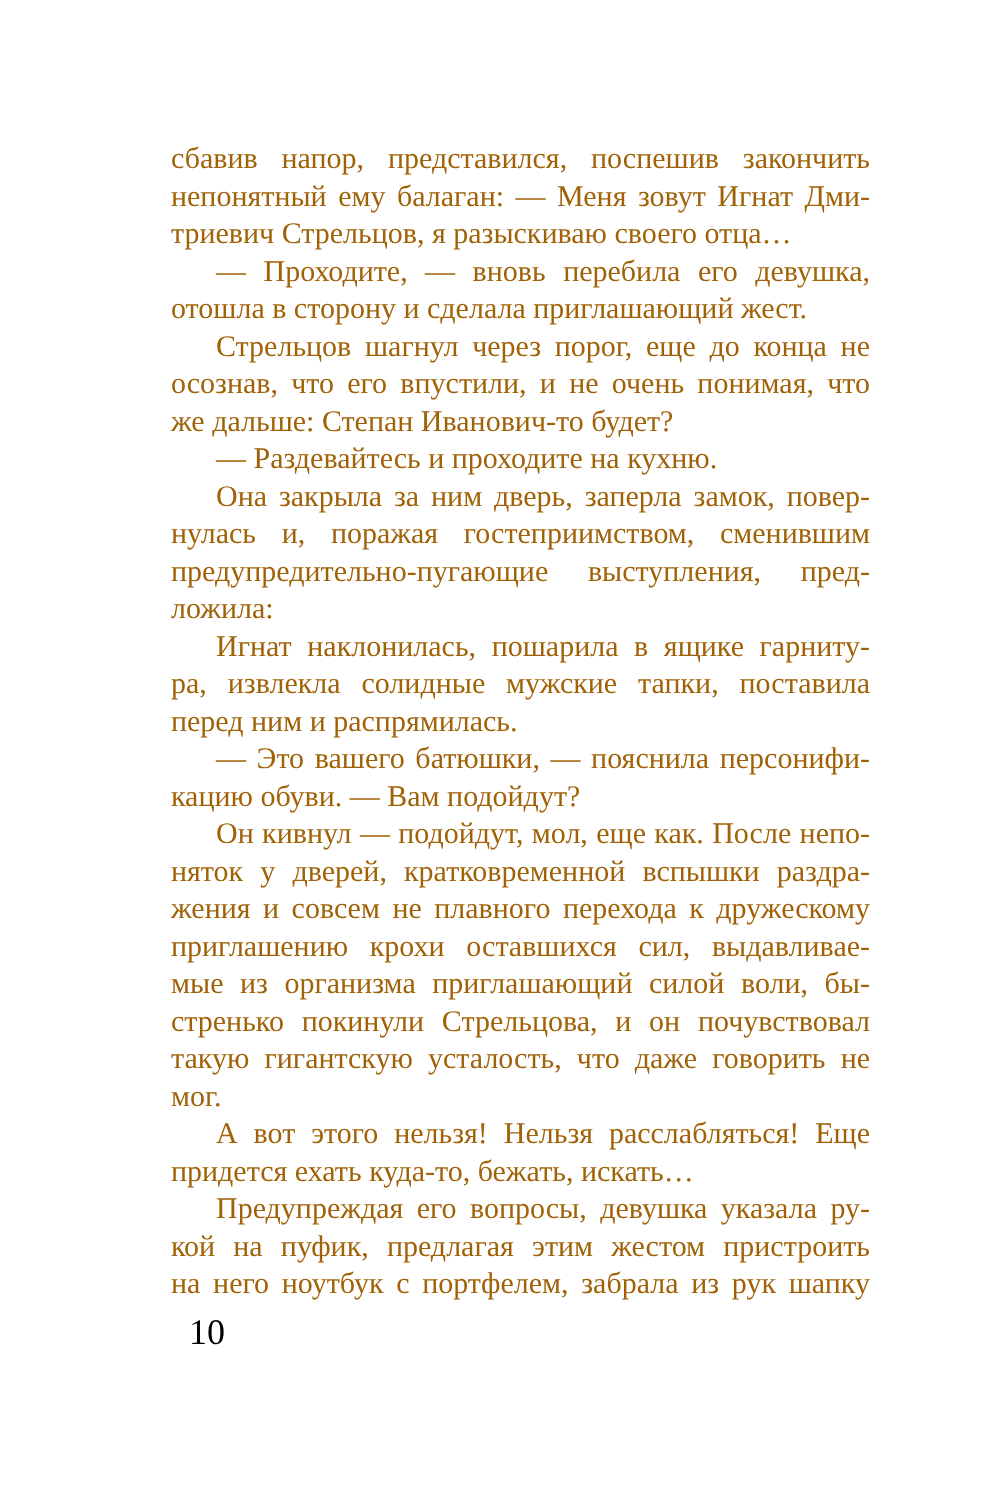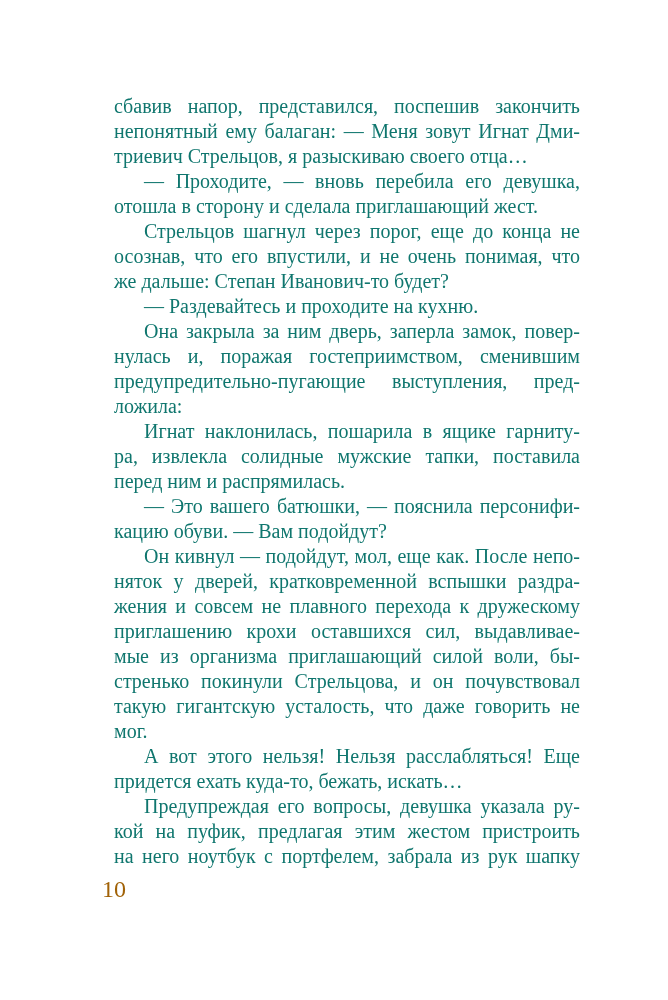--- a/index.html
+++ b/index.html
@@ -19,44 +19,44 @@
     inset: 0;
     background: #ffffff;
   }
   .page-text {
     position: absolute;
     left: 114px;
     top: 94px;
     width: 466px;
     font-size: 20px;
     line-height: 25px;
-    color: #0f766e;
+    color: #a16207;
   }
   .paragraph {
     margin: 0;
     padding: 0;
   }
   .line {
     text-align: justify;
     text-align-last: justify;
     hyphens: none;
   }
   .line.first {
     text-indent: 30px;
   }
   .line.end {
     text-align-last: left;
   }
   .page-number {
     position: absolute;
-    left: 102px;
+    left: 126px;
     top: 874px;
     font-size: 24px;
     line-height: 30px;
-    color: #a16207;
+    color: #000000;
   }
 </style>
 </head>
 <body>
 
 <div class="page">
   <div class="page-text">
 
     <div class="paragraph">
       <div class="line">сбавив напор, представился, поспешив закончить</div>

